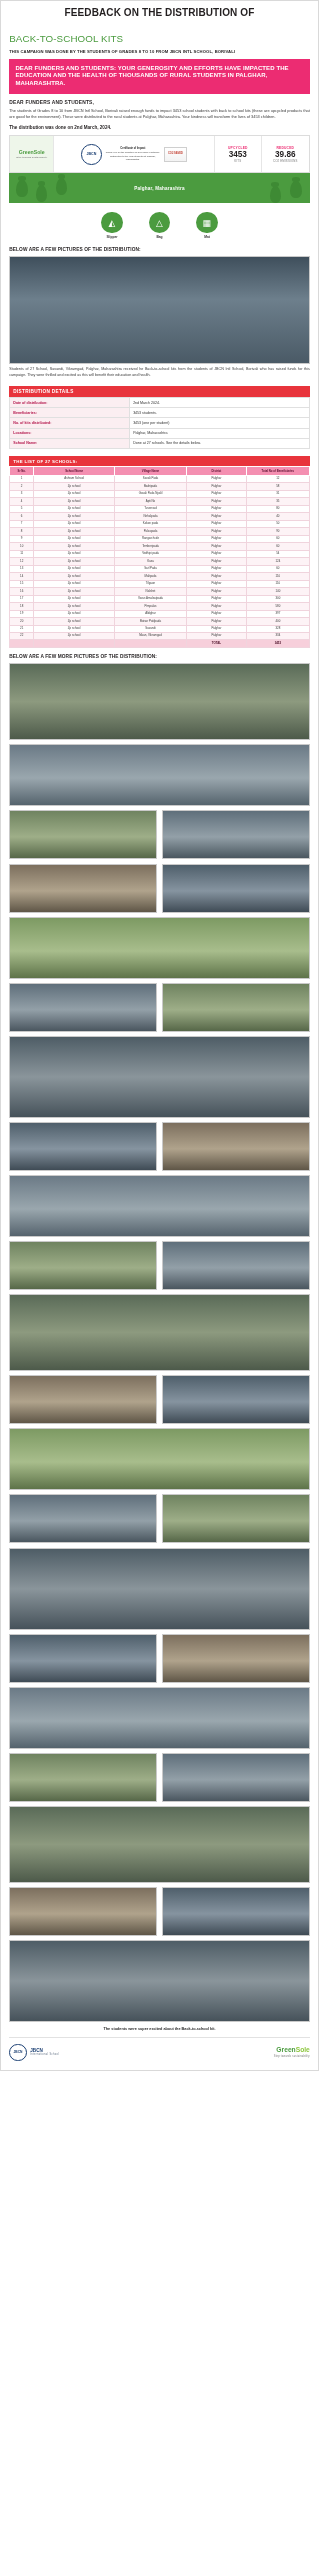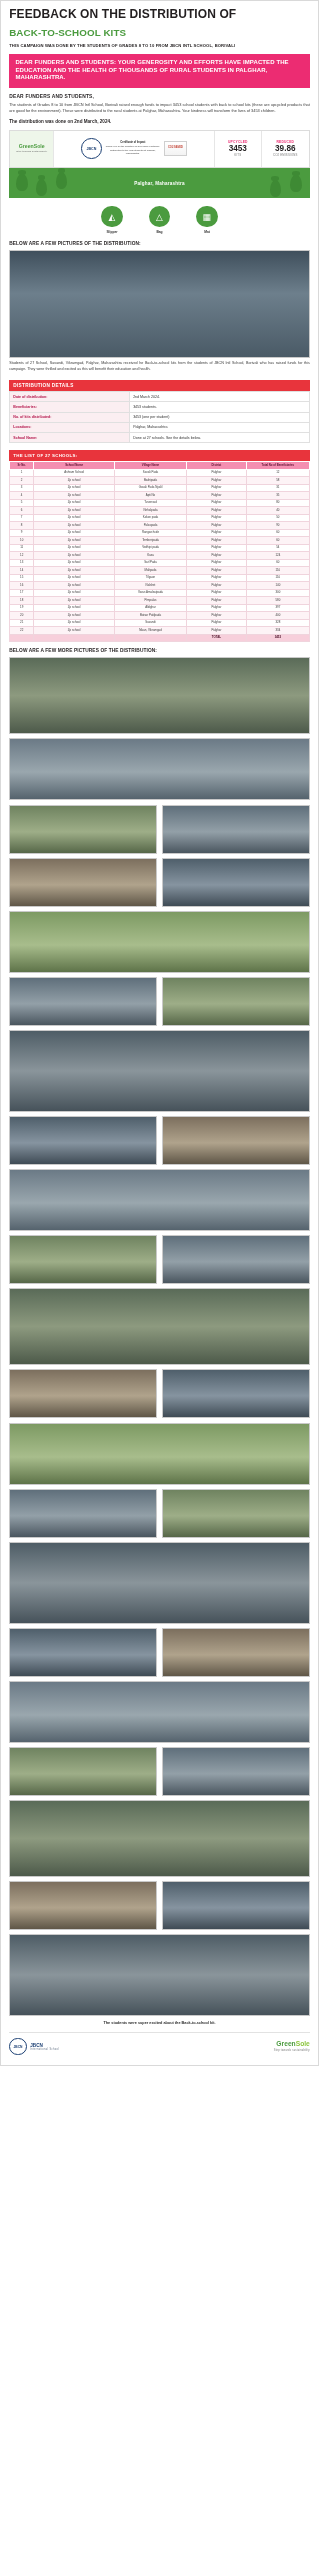--- a/index.html
+++ b/index.html
@@ -15,35 +15,36 @@
     width: 319px;
     background: #ffffff;
     padding: 0 0 0 0;
     border: 0.5px solid #d9d9d9;
   }
   .inner { padding: 7.2px 8.2px 9.3px 8.2px; }
 
   
   .title-block { margin-bottom: 4.1px; }
   .title-line1 {
-    font-size: 12px;
+    font-size: 10px;
     font-weight: bold;
     color: #231f20;
     letter-spacing: 0.1px;
     line-height: 1.08;
     text-transform: uppercase;
+    text-align: center;
   }
   .title-line2 {
     font-size: 9.8px;
-    font-weight: bold;
+    font-weight: normal;
     color: #4b9b3f;
     letter-spacing: 0.1px;
     line-height: 1.12;
     text-transform: uppercase;
-    margin-top: 7px;
+    margin-top: 15px;
   }
   .subtitle {
     margin-top: 3.6px;
     font-size: 4.2px;
     font-weight: bold;
     color: #231f20;
     line-height: 1.35;
     letter-spacing: 0.1px;
     text-transform: uppercase;
   }

